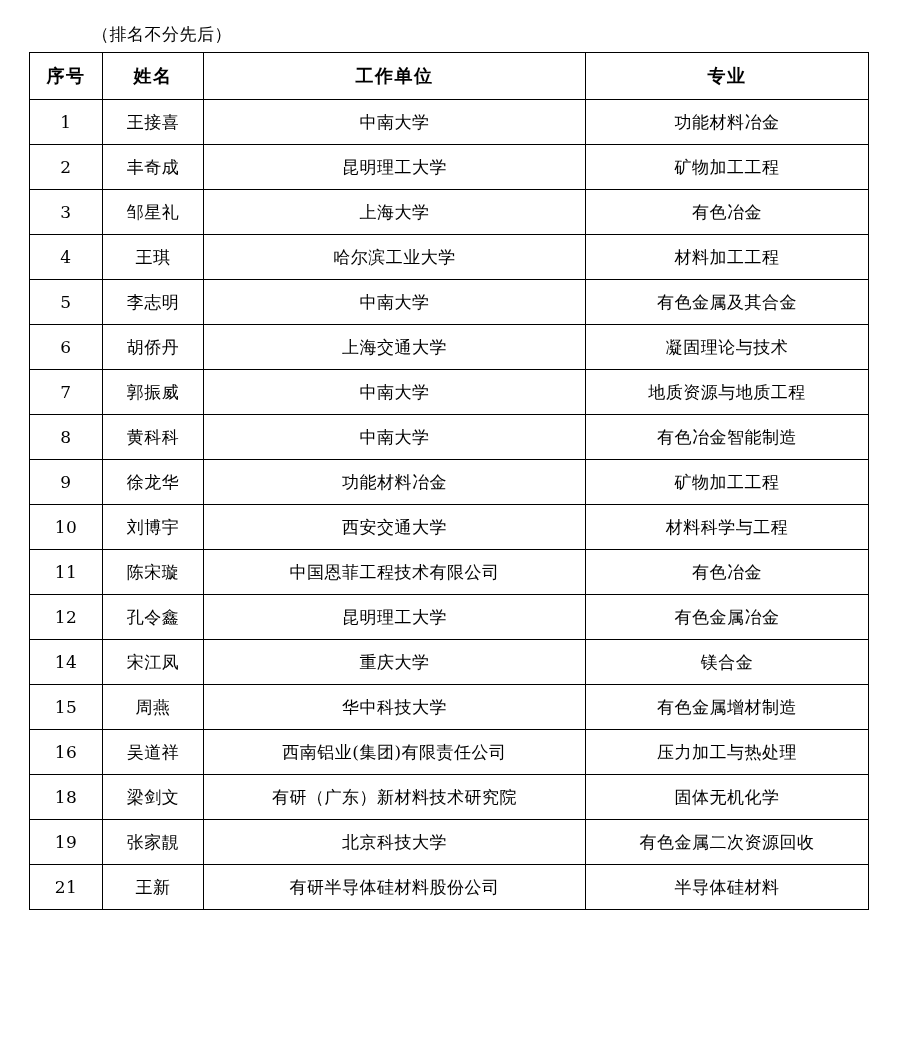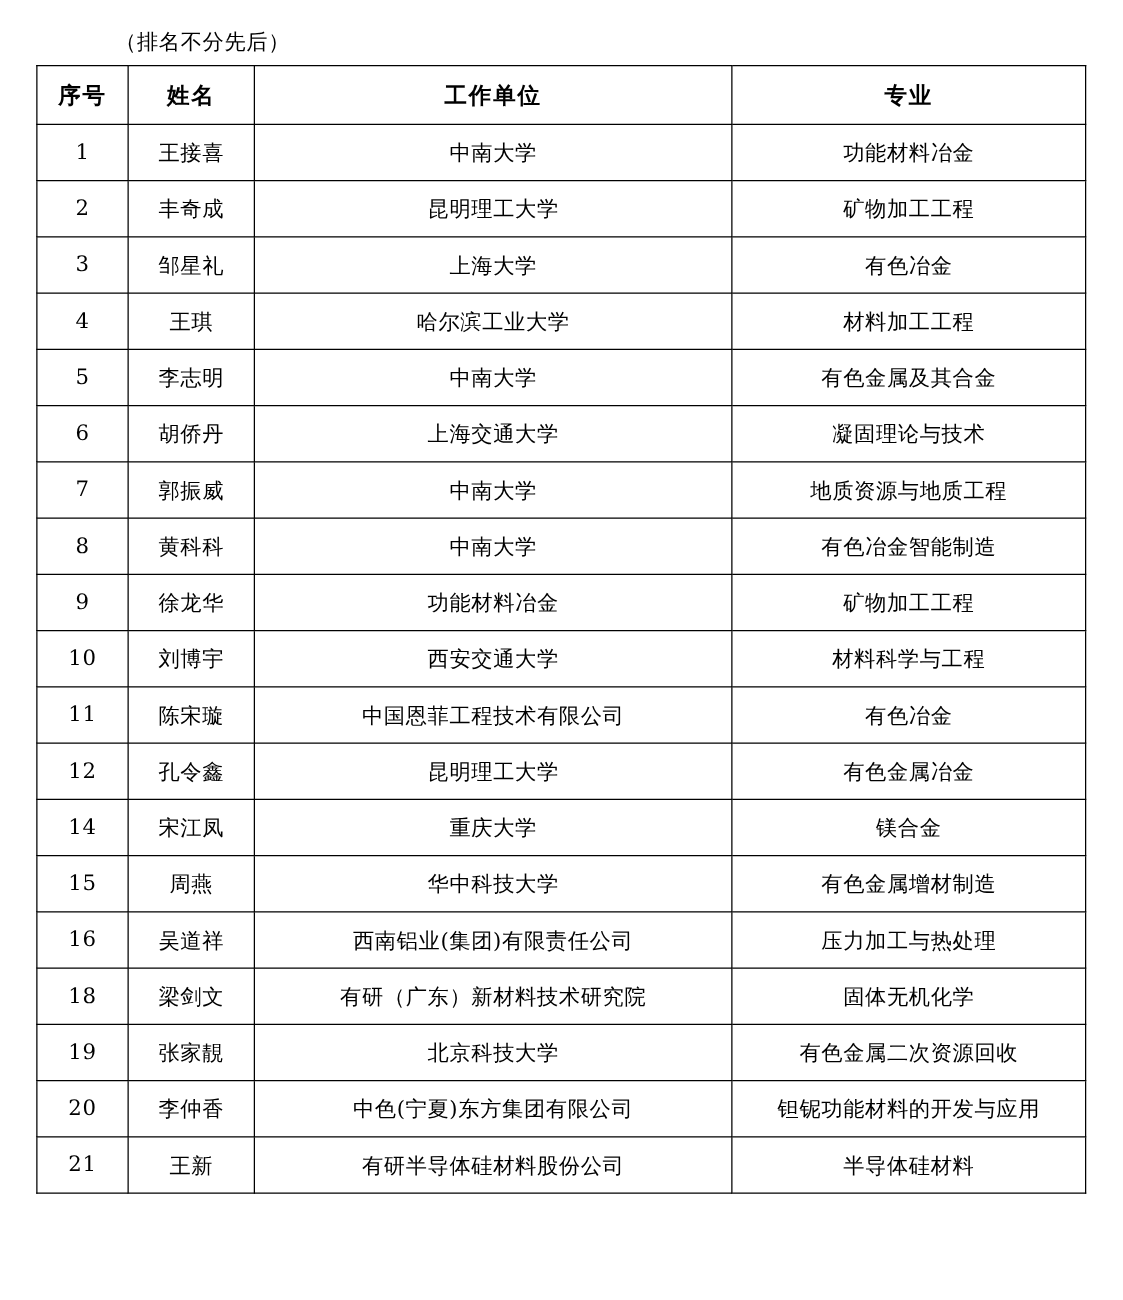--- a/index.html
+++ b/index.html
@@ -181,26 +181,20 @@
         <td class="cell-org">有研（广东）新材料技术研究院</td>
         <td class="cell-major">固体无机化学</td>
       </tr>
       <tr>
         <td class="cell-no">19</td>
         <td class="cell-name">张家靚</td>
         <td class="cell-org">北京科技大学</td>
         <td class="cell-major">有色金属二次资源回收</td>
       </tr>
       <tr>
-        <td class="cell-no">20</td>
-        <td class="cell-name">李仲香</td>
-        <td class="cell-org">中色(宁夏)东方集团有限公司</td>
-        <td class="cell-major">钽铌功能材料的开发与应用</td>
-      </tr>
-      <tr>
         <td class="cell-no">21</td>
         <td class="cell-name">王新</td>
         <td class="cell-org">有研半导体硅材料股份公司</td>
         <td class="cell-major">半导体硅材料</td>
       </tr>
     </tbody>
   </table>
 
 </div>
 

